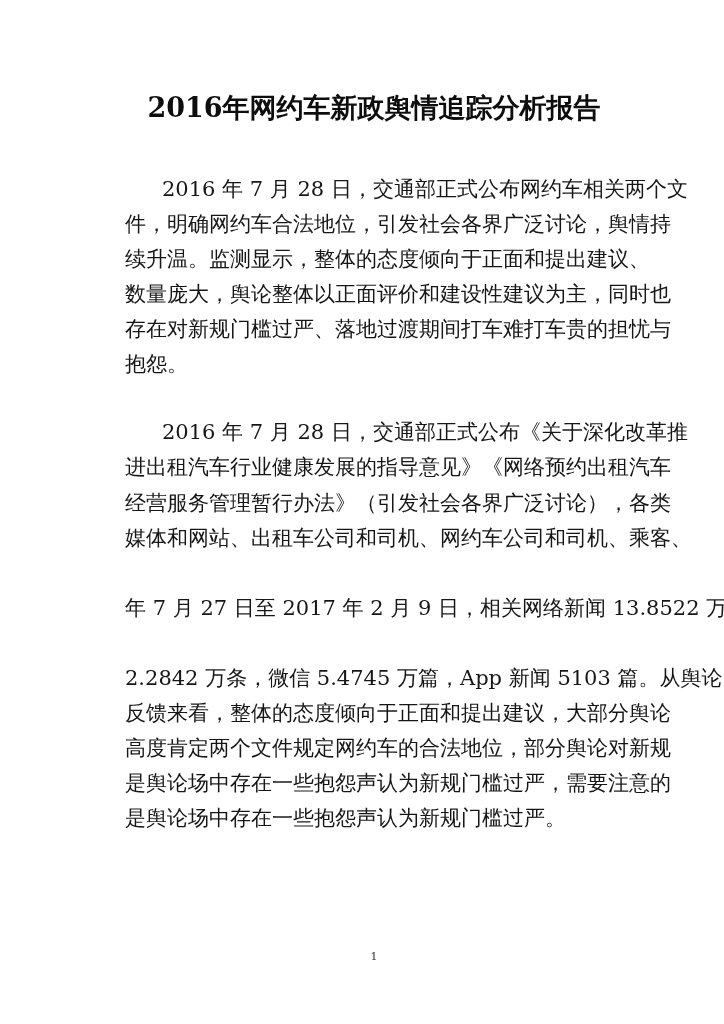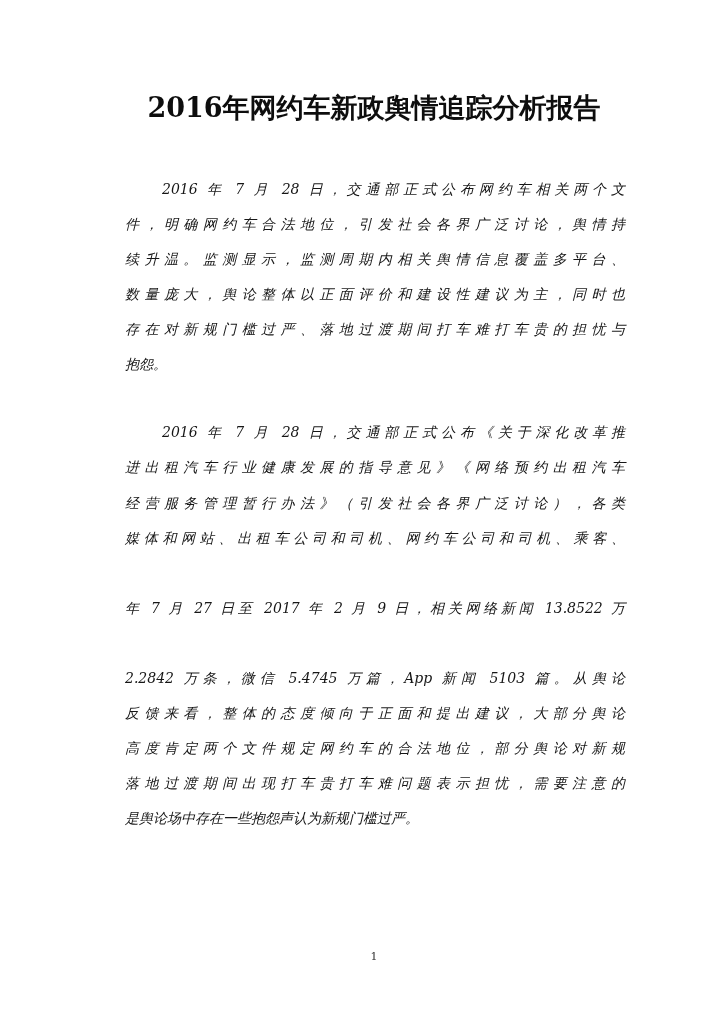--- a/index.html
+++ b/index.html
@@ -4,50 +4,50 @@
 <style>
   html, body { margin:0; padding:0; background:#ffffff; }
   body { width:724px; height:1024px; position:relative; overflow:hidden; }
   .page { position:absolute; left:12px; top:0; width:724px; height:1024px; background:#fff; color:#111; }
   .title {
     position:absolute; left:0; top:90px; width:724px; text-align:center;
     font-family:"DejaVu Serif", serif; font-weight:bold; font-size:27px; letter-spacing:0px; color:#0d0d0d;
   }
   .line {
     position:absolute; left:113px; width:500px; height:34px;
-    font-family:"DejaVu Serif", serif; font-size:14px; line-height:34px; color:#161616;
-    white-space:nowrap; text-align:justify; text-align-last:justify;font-style:italic;
+    font-family:"DejaVu Serif", serif; font-size:21px; line-height:34px; color:#161616;
+    white-space:nowrap; text-align:justify; text-align-last:justify;
   }
   .line.last { text-align-last:left; }
   .line.indent { left:150px; width:463px; }
   .heading { font-family:"DejaVu Sans", sans-serif; font-weight:bold; text-align-last:left; }
   .pagenum {
     position:absolute; left:0; top:950px; width:724px; text-align:center;
     font-family:"DejaVu Serif", serif; font-size:11px; color:#333;
   }
 </style>
 </head>
 <body>
 
 <div class="page">
   <div class="title">2016年网约车新政舆情追踪分析报告</div>
 
   <div class="line indent" style="top:172px">2016 年 7 月 28 日，交通部正式公布网约车相关两个文</div>
   <div class="line" style="top:207px">件，明确网约车合法地位，引发社会各界广泛讨论，舆情持</div>
-  <div class="line" style="top:242px">续升温。监测显示，监测周期内相关舆情信息覆盖多平台、</div>
+  <div class="line" style="top:242px">续升温。监测显示，整体的态度倾向于正面和提出建议、</div>
   <div class="line" style="top:277px">数量庞大，舆论整体以正面评价和建设性建议为主，同时也</div>
   <div class="line" style="top:312px">存在对新规门槛过严、落地过渡期间打车难打车贵的担忧与</div>
   <div class="line last" style="top:347px">抱怨。</div>
 
 
   <div class="line indent" style="top:415px">2016 年 7 月 28 日，交通部正式公布《关于深化改革推</div>
   <div class="line" style="top:450px">进出租汽车行业健康发展的指导意见》《网络预约出租汽车</div>
   <div class="line" style="top:486px">经营服务管理暂行办法》（引发社会各界广泛讨论），各类</div>
   <div class="line" style="top:521px">媒体和网站、出租车公司和司机、网约车公司和司机、乘客、</div>
   <div class="line" style="top:591px">年 7 月 27 日至 2017 年 2 月 9 日，相关网络新闻 13.8522 万</div>
   <div class="line" style="top:661px">2.2842 万条，微信 5.4745 万篇，App 新闻 5103 篇。从舆论</div>
   <div class="line" style="top:696px">反馈来看，整体的态度倾向于正面和提出建议，大部分舆论</div>
   <div class="line" style="top:731px">高度肯定两个文件规定网约车的合法地位，部分舆论对新规</div>
-  <div class="line" style="top:766px">落地过渡期间出现打车贵打车难问题表示担忧，需要注意的</div>
+  <div class="line" style="top:766px">是舆论场中存在一些抱怨声认为新规门槛过严，需要注意的</div>
   <div class="line last" style="top:801px">是舆论场中存在一些抱怨声认为新规门槛过严。</div>
 
   <div class="pagenum">1</div>
 </div>
 
 </body></html>

